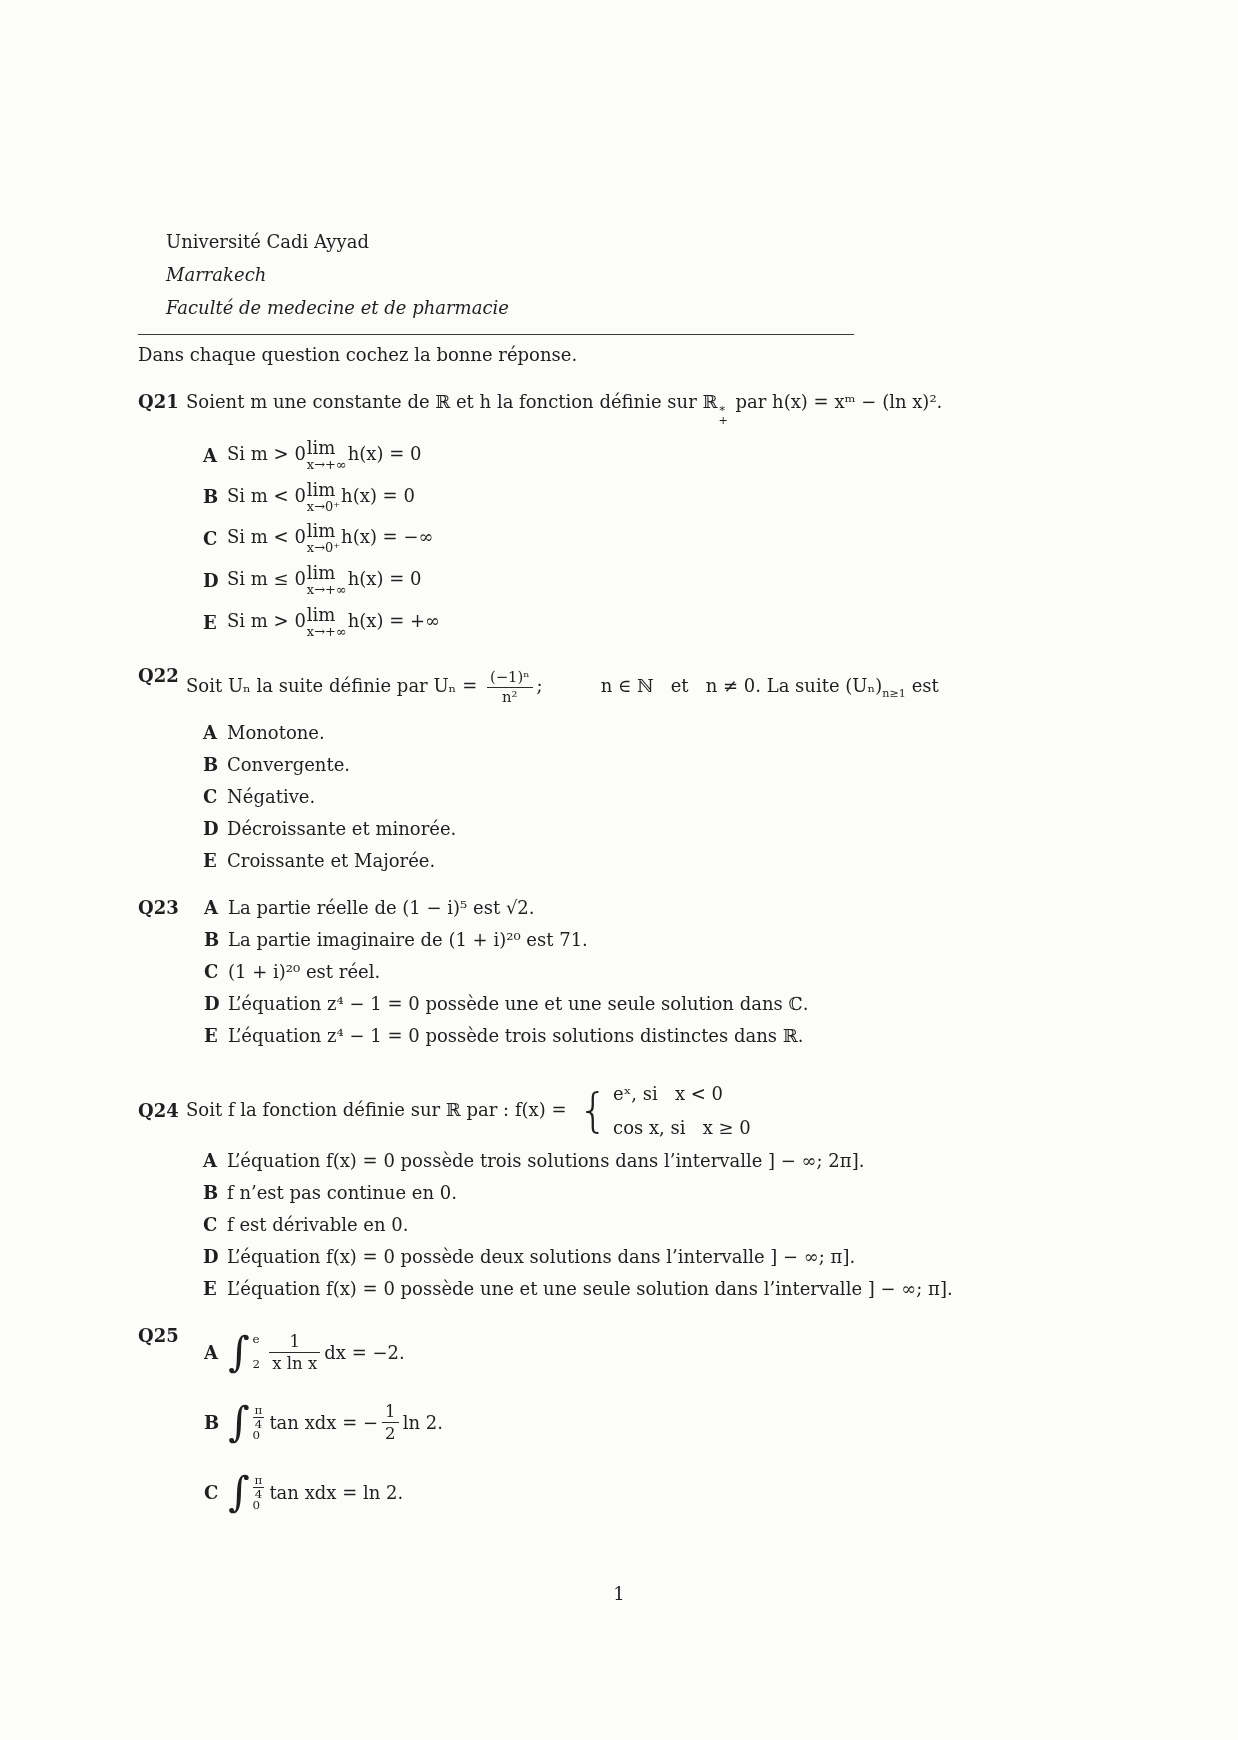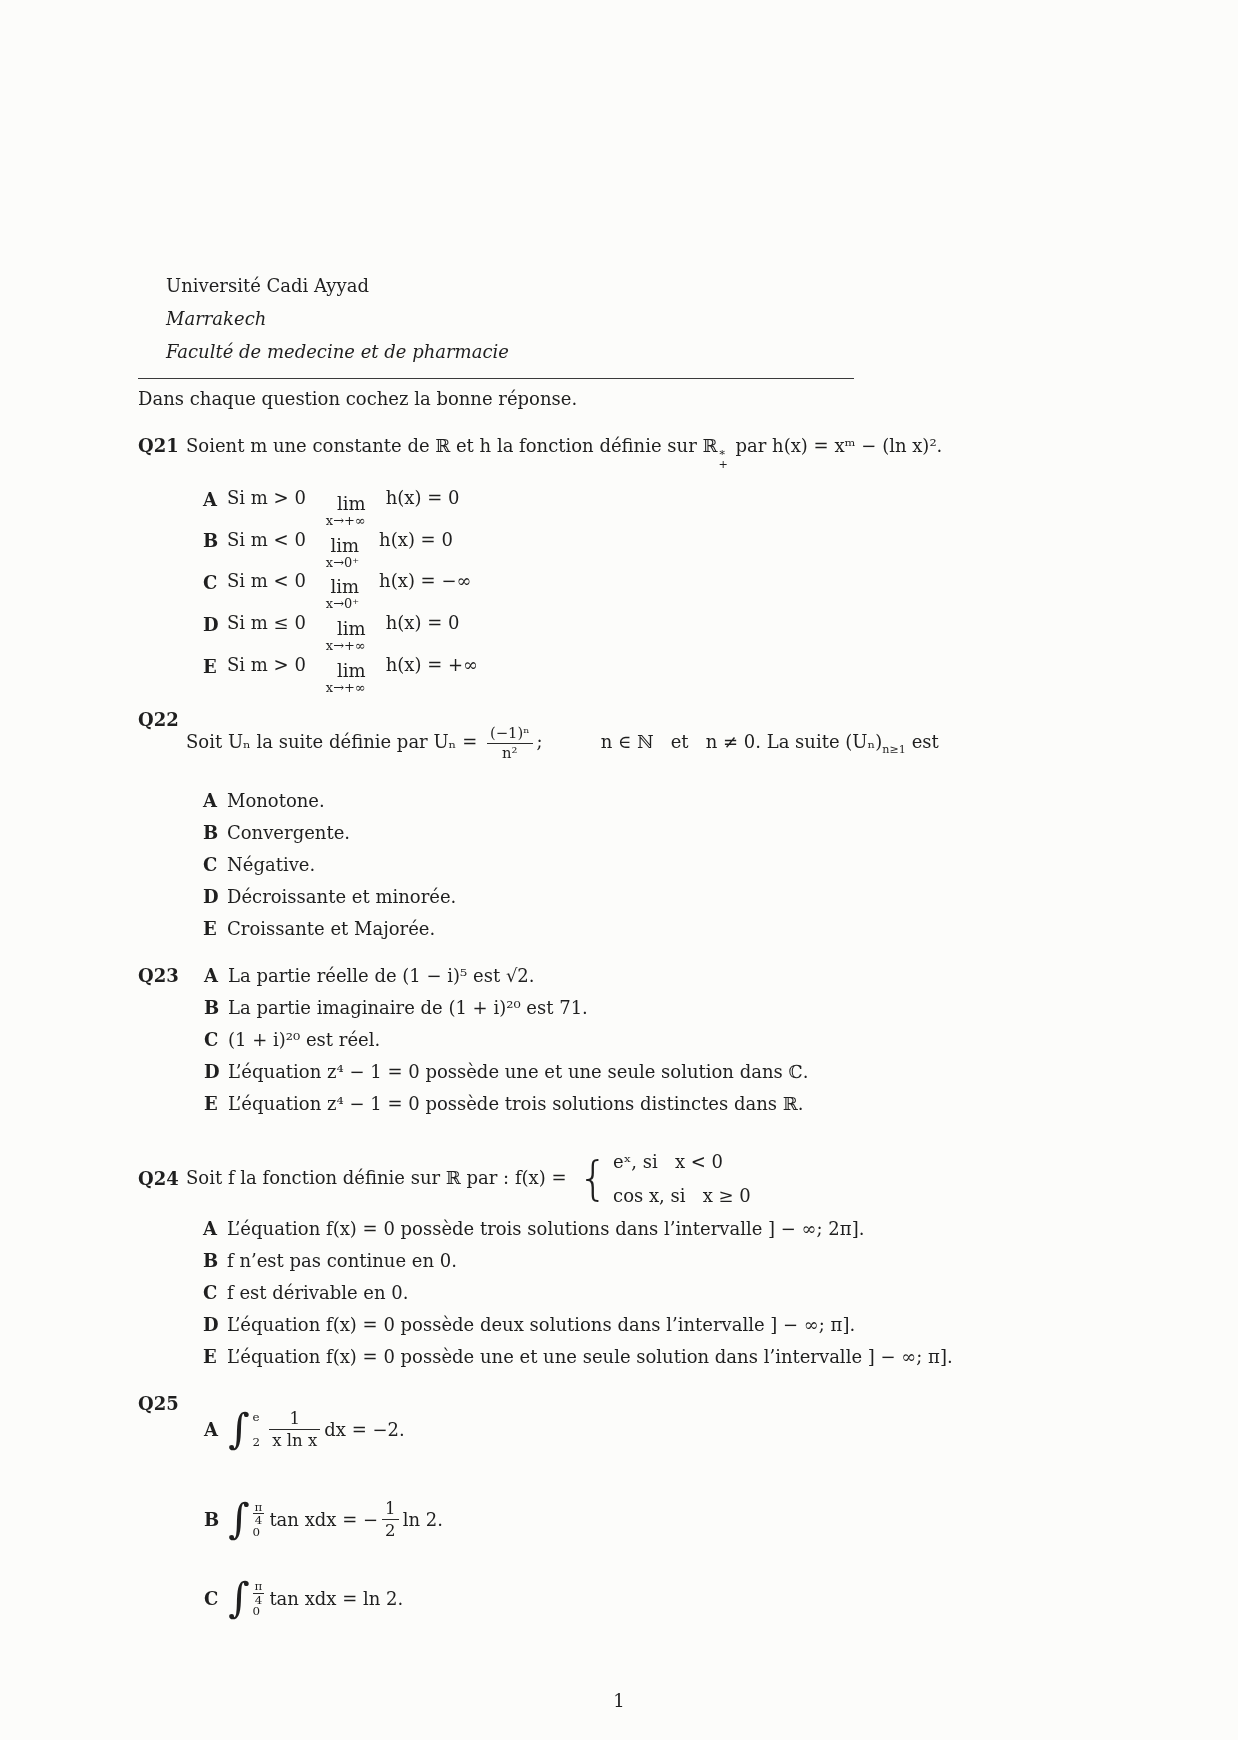--- a/index.html
+++ b/index.html
@@ -10,21 +10,21 @@
     color:#1f1f1f;
     font-family:"DejaVu Serif","Liberation Serif",serif;
     font-size:18px;
     margin:0 auto;
     overflow:hidden;
     position:relative;
   }
   .content { padding:226px 138px 0 138px; width:100%; }
 
   
-  .header { display:flex; justify-content:space-between; align-items:flex-start; padding-left:28px;margin-top:44px; }
+  .header { display:flex; justify-content:space-between; align-items:flex-start; padding-left:28px; }
   .header-left div { line-height:1.82; }
   .header-left .it { font-style:italic; }
   .header-right { text-align:right; line-height:1.82; }
 
   .rule { border:0; border-top:1.6px solid #3a3a3a; width:716px; margin:10px 0 0 0; }
 
   .instruction { margin-top:9px; }
 
   
   .question { margin-top:26px; }
@@ -34,25 +34,25 @@
   .options { margin-left:65px; margin-top:12px; }
   .option { display:flex; align-items:baseline; margin-bottom:11px; }
   .optletter { font-weight:bold; width:24px; flex:0 0 24px; }
   .opttext { flex:1; }
 
   .q-inline { display:flex; align-items:flex-start; }
   .q-inline .options { margin-left:18px; margin-top:0; }
 
   
   .supsub { display:inline-flex; flex-direction:column; font-size:0.62em; line-height:1.05; vertical-align:-0.35em; margin:0 2px 0 1px; text-align:left; }
-  .lim { display:inline-flex; flex-direction:column; text-align:right; line-height:1; vertical-align:middle; margin:0 20px; position:relative; top:12px; }
+  .lim { display:inline-flex; flex-direction:column; text-align:left; line-height:1; vertical-align:middle; margin:0 1px; position:relative; top:0; }
   .lim-under { font-size:0.72em; margin-top:2px; }
   .q21opts .option { margin-bottom:9px; align-items:center; }
 
-  .frac { display:inline-flex; flex-direction:column; text-align:center; vertical-align:middle; line-height:1.15; margin:16px 4px; }
+  .frac { display:inline-flex; flex-direction:column; text-align:center; vertical-align:middle; line-height:1.15; margin:4px 4px; }
   .frac .num { border-bottom:1.2px solid #2a2a2a; padding:0 3px 1px 3px; }
   .frac .den { padding:1px 3px 0 3px; }
   .frac.small { font-size:0.82em; }
 
   .sub-script { font-size:0.62em; vertical-align:-0.45em; }
   .qgap { display:inline-block; width:58px; }
 
   .cases { display:inline-flex; align-items:center; vertical-align:middle; }
   .cases .brace { font-size:2.6em; font-weight:300; line-height:0.85; margin:0 5px 0 6px; font-family:"DejaVu Sans","Liberation Sans",sans-serif; }
   .case-lines { display:inline-flex; flex-direction:column; gap:12px; line-height:1.2; }

